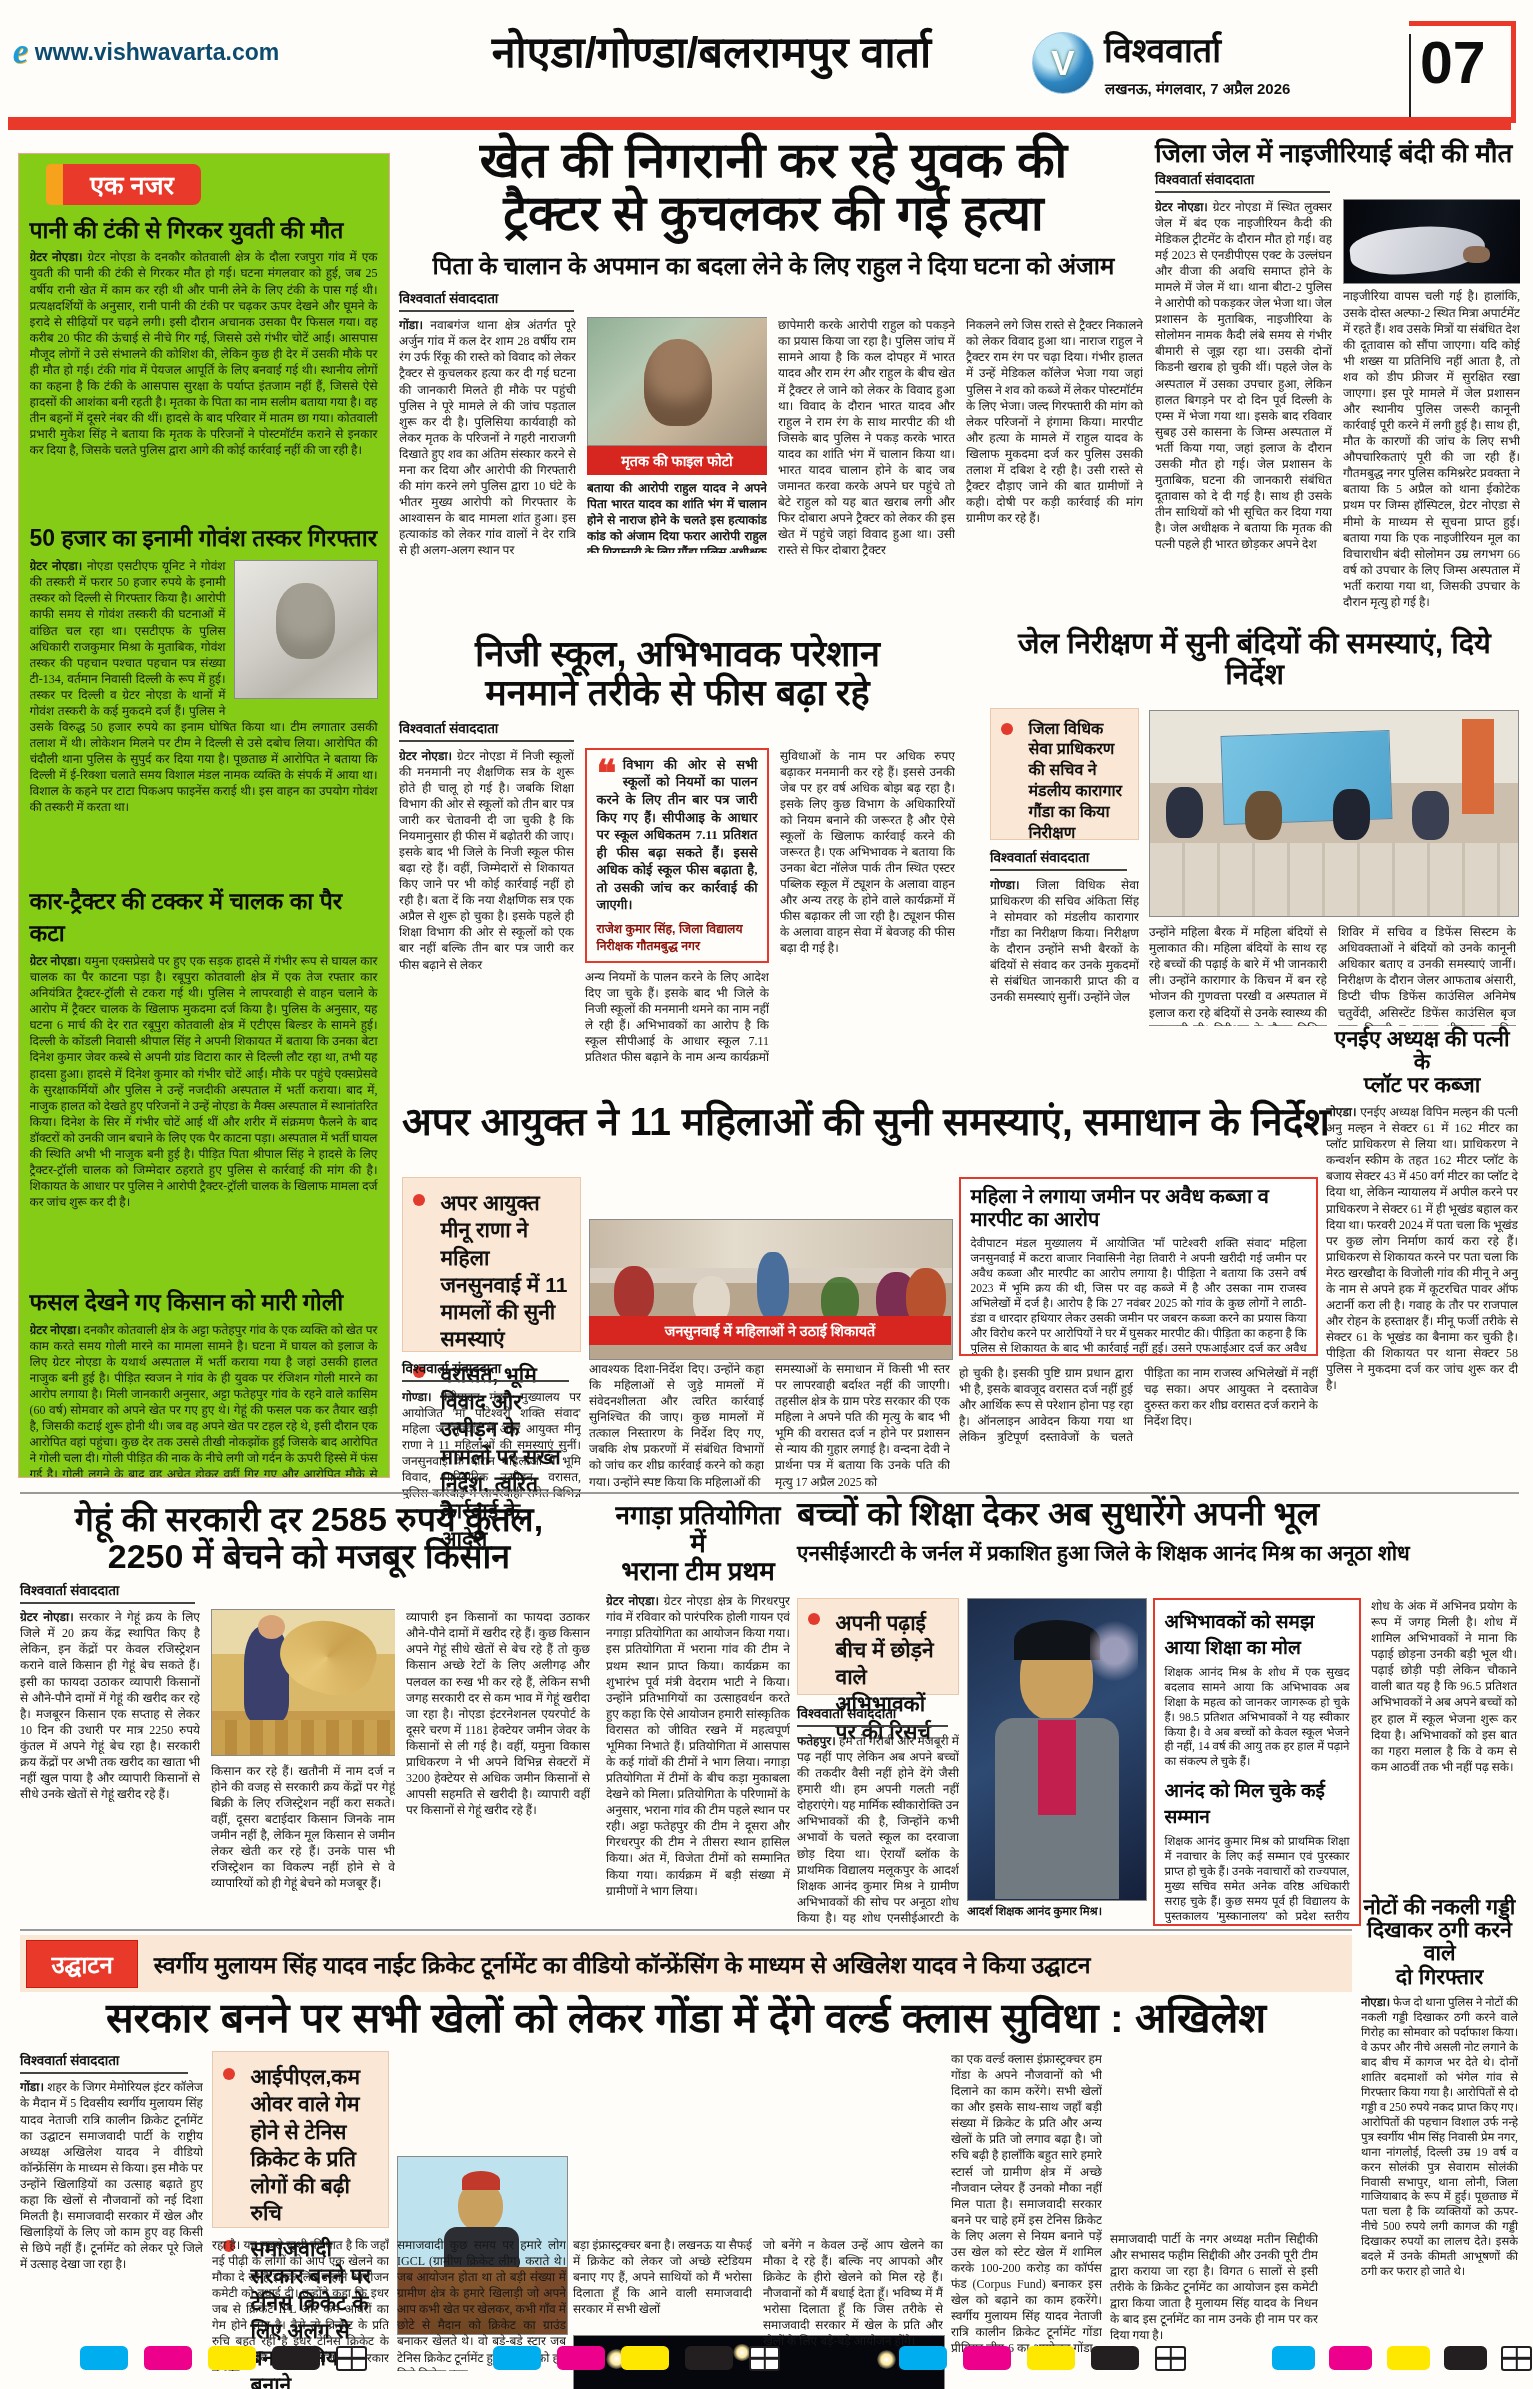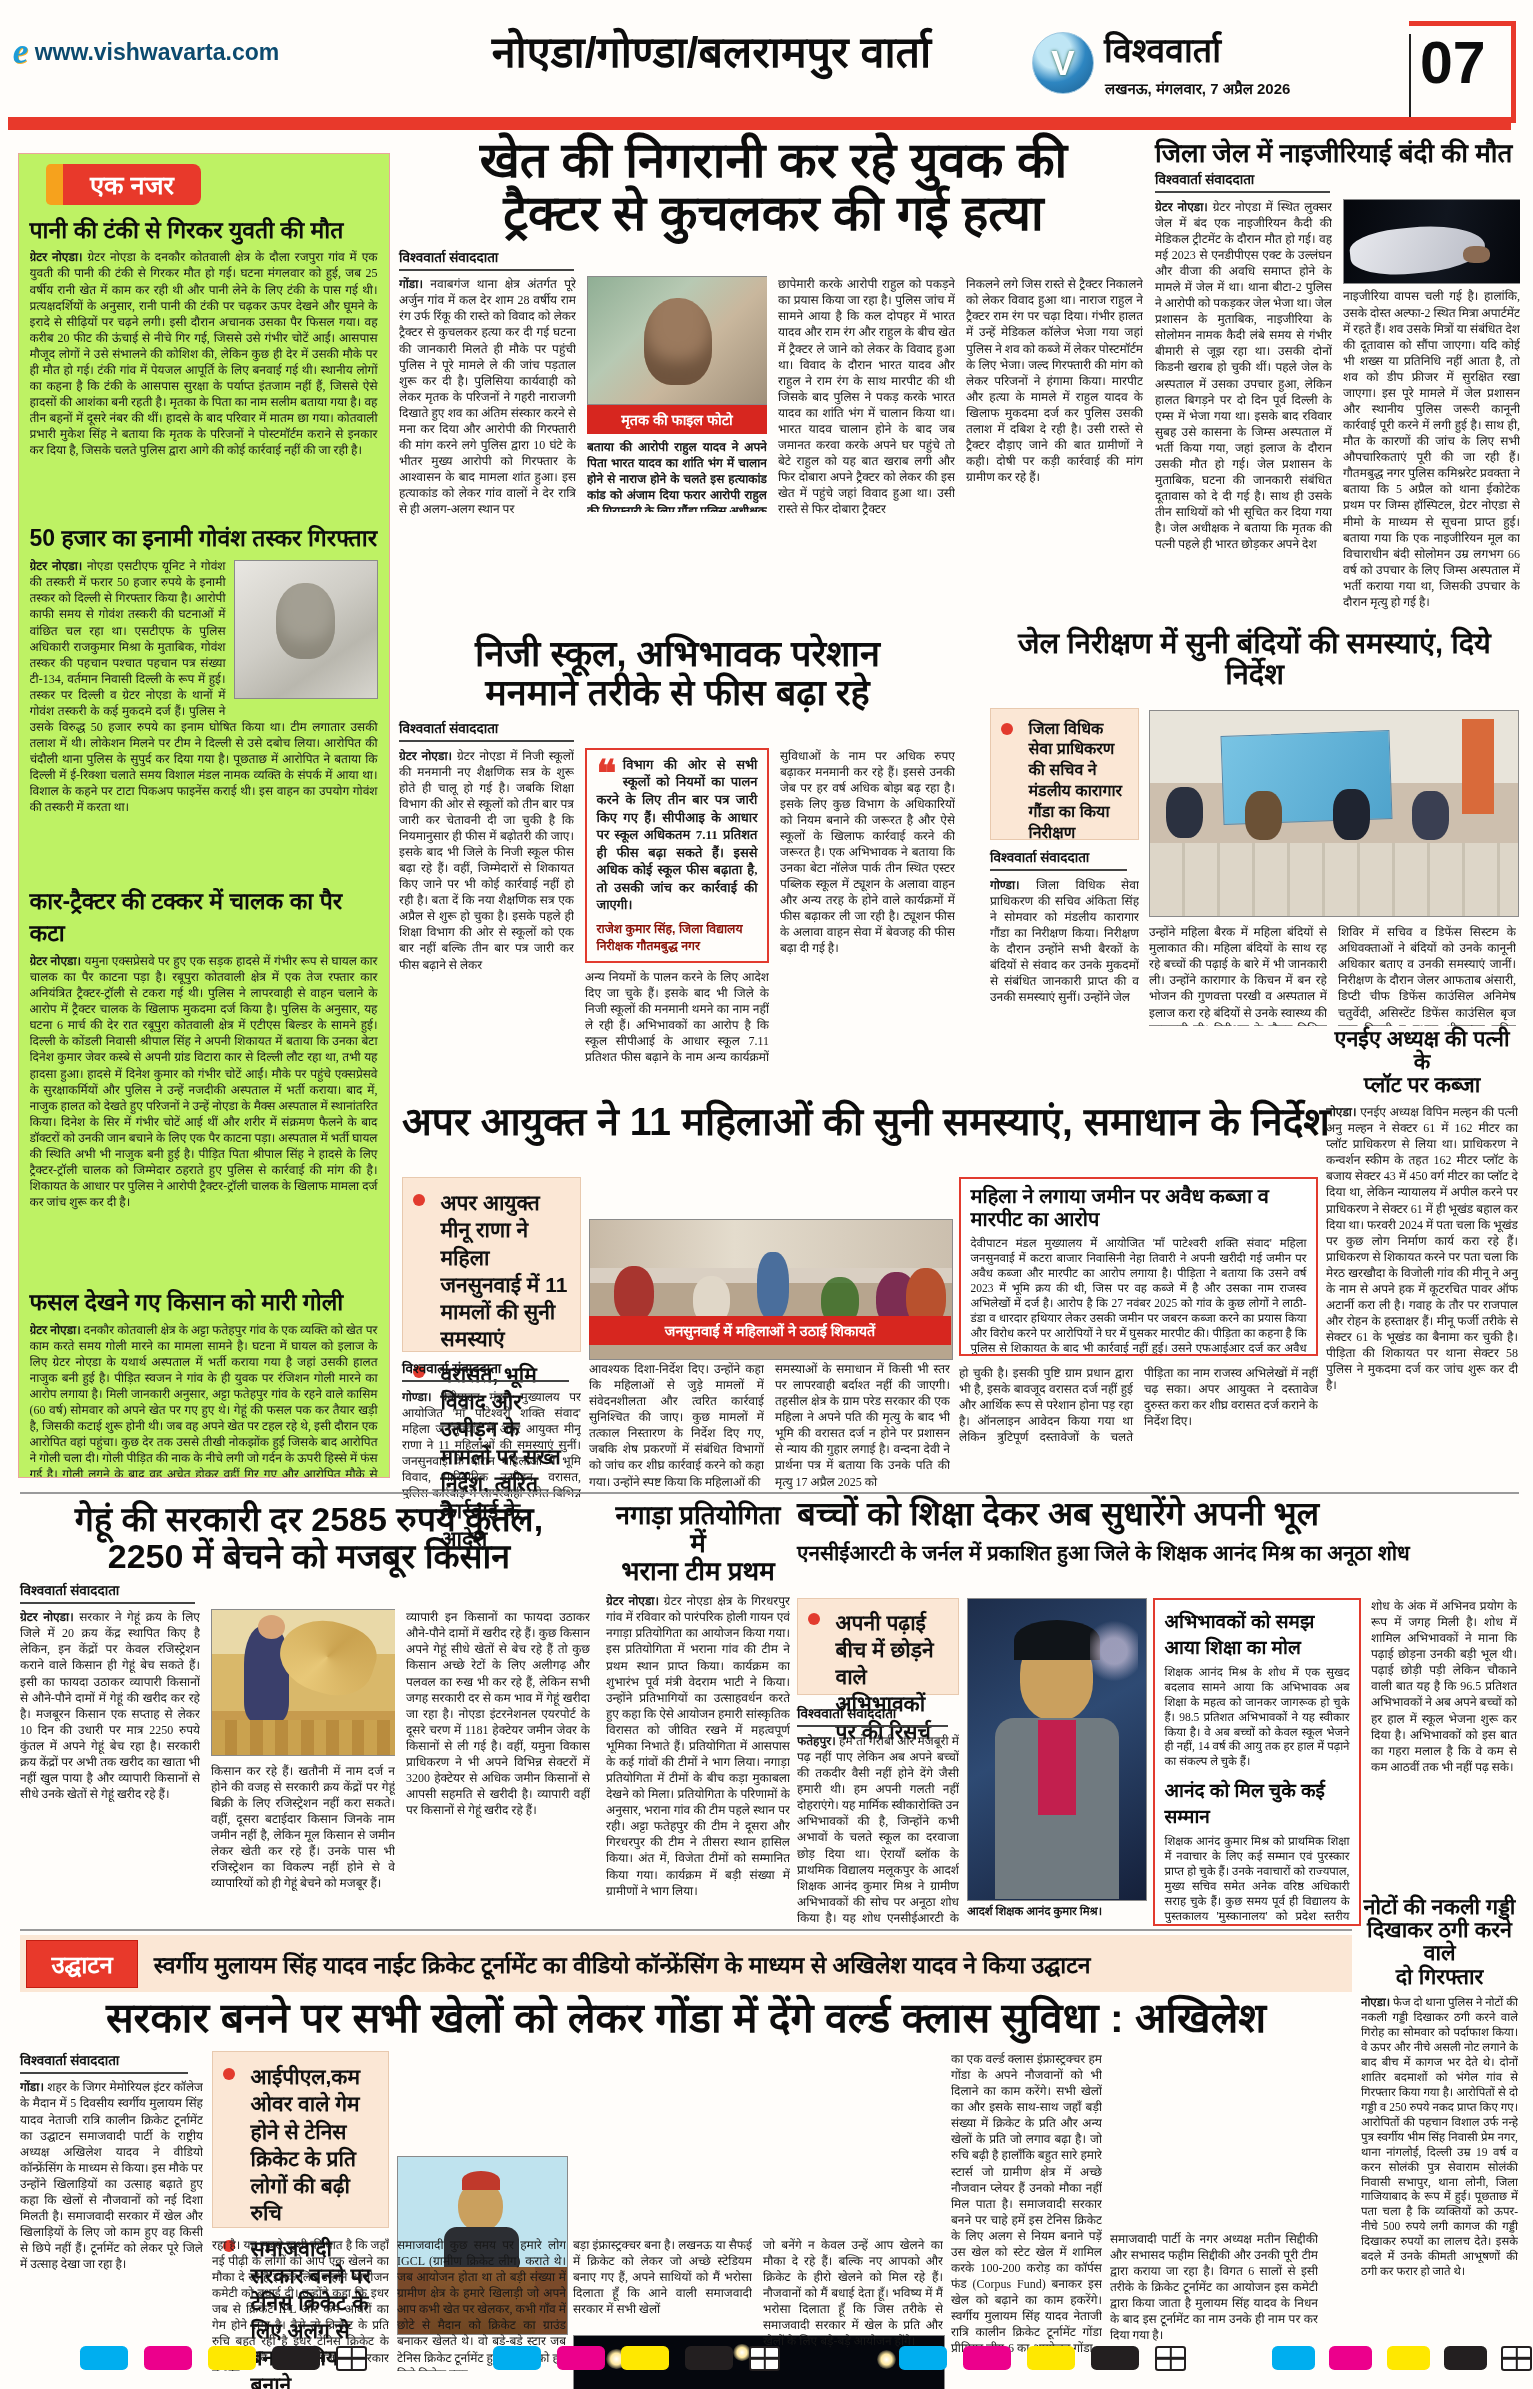--- a/index.html
+++ b/index.html
@@ -20,21 +20,21 @@
            text-align:center;font-size:14.3px;padding:4.8px 3.2px;}
   .peach{background:#fbe7d5;border:0.8px solid #e8c9ae;}
   .red-box{border:2.4px solid #e23b2e;background:#fff;}
   .dot{width:12px;height:12px;border-radius:50%;background:#e23b2e;flex:0 0 auto;margin-top:4.8px;}
   .bullet-row{display:flex;gap:16px;margin-bottom:8px;}
   .bullet-txt{font-family:"Liberation Sans",sans-serif;font-weight:bold;font-size:21px;line-height:1.3;color:#111;}
   .ek-wrap{display:flex;height:41px;}
   .ek-orange{width:17.5px;background:#f6a21d;border-radius:4.8px 0 0 4.8px;}
   .ek-red{background:#e8392b;color:#fff;font-family:"Liberation Sans",sans-serif;font-weight:900;
           font-size:25.4px;padding:3.2px 27px;border-radius:0 8px 8px 0;display:flex;align-items:center;}
-  .leftbox{border:1.6px solid #eba49c;background:#bef264;}
+  .leftbox{border:1.6px solid #eba49c;background:#84cc16;}
   .lc-head{font-family:"Liberation Sans",sans-serif;font-weight:900;font-size:23px;color:#0d0d0d;margin:8px 0 4.8px;}
   .quote-box{border:2.4px solid #e23b2e;padding:6.4px 9.5px;}
   .q66{color:#e23b2e;font-size:37px;font-weight:900;line-height:.7;font-family:"Liberation Sans",sans-serif;float:left;margin:4.8px 6.4px 0 0;}
   .q-txt{font-weight:bold;font-size:13px;line-height:1.35;text-align:justify;}
   .q-attr{font-family:"Liberation Sans",sans-serif;font-weight:bold;color:#8a1208;font-size:12.3px;margin-top:6.4px;}
   .strip{background:#fbe7d5;display:flex;align-items:center;gap:16px;padding:4.8px 6.4px;}
   .strip-label{background:#e8392b;color:#fff;font-family:"Liberation Sans",sans-serif;font-weight:900;
                font-size:24px;padding:6.4px 24px;border:1.6px solid #c21e12;}
   .strip-hl{font-family:"Liberation Sans",sans-serif;font-weight:800;font-size:23px;color:#0d0d0d;}
   .patch{width:48px;height:24px;border-radius:5.6px;}
@@ -91,20 +91,21 @@
     <div class="lc-head">कार-ट्रैक्टर की टक्कर में चालक का पैर कटा</div>
     <div class="body-txt" style="height:324px;overflow:hidden;"><b>ग्रेटर नोएडा।</b> <span>यमुना एक्सप्रेसवे पर हुए एक सड़क हादसे में गंभीर रूप से घायल कार चालक का पैर काटना पड़ा है। रबूपुरा कोतवाली क्षेत्र में एक तेज रफ्तार कार अनियंत्रित ट्रैक्टर-ट्रॉली से टकरा गई थी। पुलिस ने लापरवाही से वाहन चलाने के आरोप में ट्रैक्टर चालक के खिलाफ मुकदमा दर्ज किया है। पुलिस के अनुसार, यह घटना 6 मार्च की देर रात रबूपुरा कोतवाली क्षेत्र में एटीएस बिल्डर के सामने हुई। दिल्ली के कोंडली निवासी श्रीपाल सिंह ने अपनी शिकायत में बताया कि उनका बेटा दिनेश कुमार जेवर कस्बे से अपनी ग्रांड विटारा कार से दिल्ली लौट रहा था, तभी यह हादसा हुआ। हादसे में दिनेश कुमार को गंभीर चोटें आईं। मौके पर पहुंचे एक्सप्रेसवे के सुरक्षाकर्मियों और पुलिस ने उन्हें नजदीकी अस्पताल में भर्ती कराया। बाद में, नाजुक हालत को देखते हुए परिजनों ने उन्हें नोएडा के मैक्स अस्पताल में स्थानांतरित किया। दिनेश के सिर में गंभीर चोटें आई थीं और शरीर में संक्रमण फैलने के बाद डॉक्टरों को उनकी जान बचाने के लिए एक पैर काटना पड़ा। अस्पताल में भर्ती घायल की स्थिति अभी भी नाजुक बनी हुई है। पीड़ित पिता श्रीपाल सिंह ने हादसे के लिए ट्रैक्टर-ट्रॉली चालक को जिम्मेदार ठहराते हुए पुलिस से कार्रवाई की मांग की है। शिकायत के आधार पर पुलिस ने आरोपी ट्रैक्टर-ट्रॉली चालक के खिलाफ मामला दर्ज कर जांच शुरू कर दी है।</span></div>
 
     <div class="lc-head">फसल देखने गए किसान को मारी गोली</div>
     <div class="body-txt" style="height:253px;overflow:hidden;"><b>ग्रेटर नोएडा।</b> <span>दनकौर कोतवाली क्षेत्र के अट्टा फतेहपुर गांव के एक व्यक्ति को खेत पर काम करते समय गोली मारने का मामला सामने है। घटना में घायल को इलाज के लिए ग्रेटर नोएडा के यथार्थ अस्पताल में भर्ती कराया गया है जहां उसकी हालत नाजुक बनी हुई है। पीड़ित स्वजन ने गांव के ही युवक पर रंजिशन गोली मारने का आरोप लगाया है। मिली जानकारी अनुसार, अट्टा फतेहपुर गांव के रहने वाले कासिम (60 वर्ष) सोमवार को अपने खेत पर गए हुए थे। गेहूं की फसल पक कर तैयार खड़ी है, जिसकी कटाई शुरू होनी थी। जब वह अपने खेत पर टहल रहे थे, इसी दौरान एक आरोपित वहां पहुंचा। कुछ देर तक उससे तीखी नोकझोंक हुई जिसके बाद आरोपित ने गोली चला दी। गोली पीड़ित की नाक के नीचे लगी जो गर्दन के ऊपरी हिस्से में फंस गई है। गोली लगने के बाद वह अचेत होकर वहीं गिर गए और आरोपित मौके से फरार हो गया। घटना की जानकारी होने पर पीड़ित स्वजन मौके पर पहुंचे और घायल को इलाज के लिए ग्रेटर नोएडा के यथार्थ अस्पताल ले जाया गया।</span></div>
   </div>
 
   <div class="abs" style="left:399px;top:134px;width:749px;">
     <div class="hl" style="font-size:49px;">खेत की निगरानी कर रहे युवक की</div>
     <div class="hl" style="font-size:49px;">ट्रैक्टर से कुचलकर की गई हत्या</div>
+    <div class="sub-hl" style="font-size:24px;text-align:center;margin-top:8px;">पिता के चालान के अपमान का बदला लेने के लिए राहुल ने दिया घटना को अंजाम</div>
     <div style="margin-top:8px;">
       <span class="byline">विश्ववार्ता संवाददाता</span>
       <div class="byrule" style="width:175px;"></div>
     </div>
     <div class="cols" style="margin-top:1.6px;">
       <div class="col body-txt" style="width:177px;height:240px;"><b>गोंडा।</b> <span>नवाबगंज थाना क्षेत्र अंतर्गत पूरे अर्जुन गांव में कल देर शाम 28 वर्षीय राम रंग उर्फ रिंकू की रास्ते को विवाद को लेकर ट्रैक्टर से कुचलकर हत्या कर दी गई घटना की जानकारी मिलते ही मौके पर पहुंची पुलिस ने पूरे मामले ले की जांच पड़ताल शुरू कर दी है। पुलिसिया कार्यवाही को लेकर मृतक के परिजनों ने गहरी नाराजगी दिखाते हुए शव का अंतिम संस्कार करने से मना कर दिया और आरोपी की गिरफ्तारी की मांग करने लगे पुलिस द्वारा 10 घंटे के भीतर मुख्य आरोपी को गिरफ्तार के आश्वासन के बाद मामला शांत हुआ। इस हत्याकांड को लेकर गांव वालों ने देर रात्रि से ही अलग-अलग स्थान पर</span></div>
       <div class="col" style="width:180px;height:240px;">
         <div class="ph" style="width:100%;height:127px;background:linear-gradient(135deg,#8fae94 0%,#b7c9b3 35%,#c9b79d 60%,#9f8f7a 100%);">
           <div style="position:absolute;left:56px;top:20.7px;width:68px;height:87px;border-radius:48% 48% 40% 40%;background:#9b7a5e;box-shadow:inset 0 -24px 16px #6f543e;"></div>
         </div>

